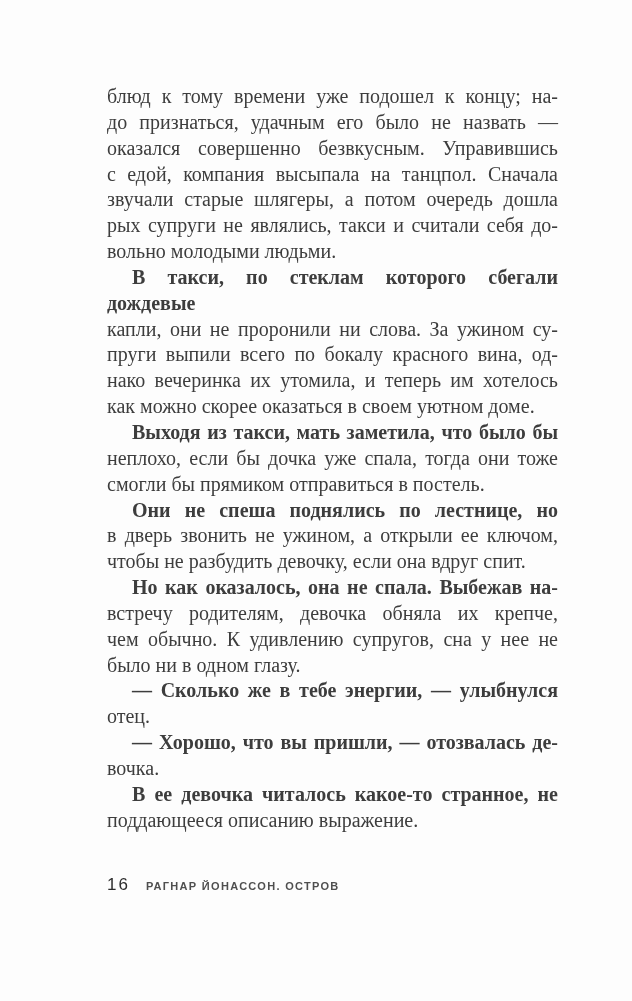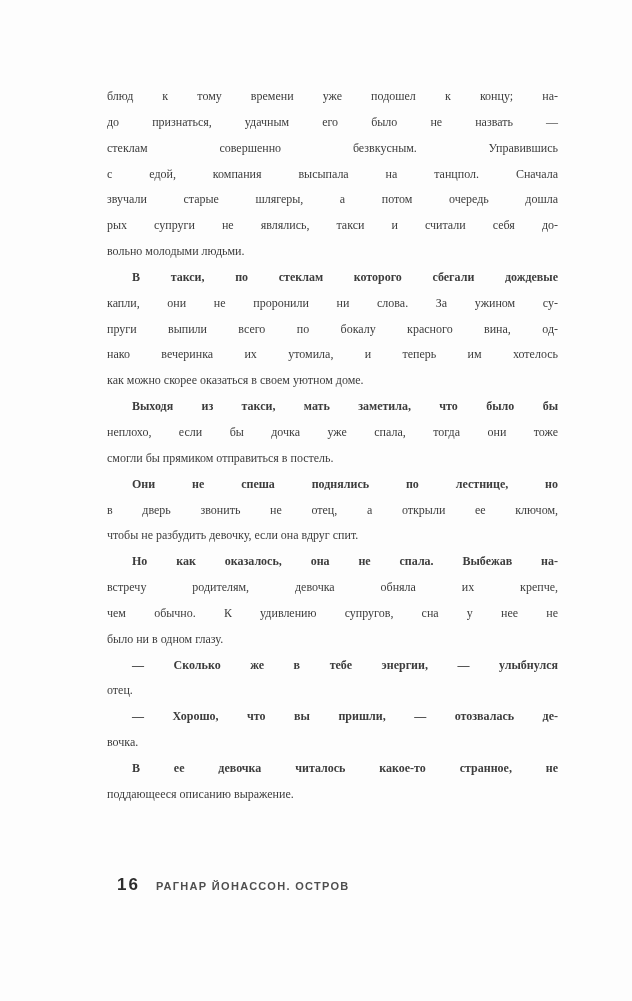--- a/index.html
+++ b/index.html
@@ -17,21 +17,21 @@
     position: relative;
     width: 632px;
     height: 1001px;
   }
   .text-block {
     position: absolute;
     left: 107px;
     top: 84px;
     width: 451px;
     color: var(--text-color, #3d3d3d);
-    font-size: 12px;
+    font-size: 20px;
     line-height: 25.85px;
   }
   .para { margin: 0; }
   .para.indent .line:first-child { text-indent: 25px; font-weight: bold; }
   .line {
     text-align: justify;
     text-align-last: justify;
     white-space: normal;
   }
   .line.last {
@@ -40,62 +40,61 @@
   .footer {
     position: absolute;
     left: 107px;
     top: 875px;
     display: flex;
     align-items: baseline;
     font-family: "Liberation Sans", sans-serif;
   }
   .page-number {
     font-size: 17px;
-    font-weight: 700;
+    font-weight: 400;
     letter-spacing: 2px;
     color: var(--footer-number-color, #2d2d2d);
-    margin-left: 10px;
   }
   .running-title {
     margin-left: 16px;
     font-size: 11px;
     font-weight: 700;
     letter-spacing: 1.3px;
     color: var(--footer-title-color, #4f4f4f);
   }
 </style>
 </head>
 <body>
 
 <div class="book-page">
   <div class="text-block">
       <div class="para">
         <div class="line">блюд к тому времени уже подошел к концу; на-</div>
         <div class="line">до признаться, удачным его было не назвать —</div>
-        <div class="line">стеклам совершенно безвкусным. Управившись</div>
+        <div class="line">оказался совершенно безвкусным. Управившись</div>
         <div class="line">с едой, компания высыпала на танцпол. Сначала</div>
         <div class="line">звучали старые шлягеры, а потом очередь дошла</div>
         <div class="line">рых супруги не являлись, такси и считали себя до-</div>
         <div class="line last">вольно молодыми людьми.</div>
       </div>
       <div class="para indent">
         <div class="line">В такси, по стеклам которого сбегали дождевые</div>
         <div class="line">капли, они не проронили ни слова. За ужином су-</div>
         <div class="line">пруги выпили всего по бокалу красного вина, од-</div>
         <div class="line">нако вечеринка их утомила, и теперь им хотелось</div>
         <div class="line last">как можно скорее оказаться в своем уютном доме.</div>
       </div>
       <div class="para indent">
         <div class="line">Выходя из такси, мать заметила, что было бы</div>
         <div class="line">неплохо, если бы дочка уже спала, тогда они тоже</div>
         <div class="line last">смогли бы прямиком отправиться в постель.</div>
       </div>
       <div class="para indent">
         <div class="line">Они не спеша поднялись по лестнице, но</div>
-        <div class="line">в дверь звонить не отец, а открыли ее ключом,</div>
+        <div class="line">в дверь звонить не ужином, а открыли ее ключом,</div>
         <div class="line last">чтобы не разбудить девочку, если она вдруг спит.</div>
       </div>
       <div class="para indent">
         <div class="line">Но как оказалось, она не спала. Выбежав на-</div>
         <div class="line">встречу родителям, девочка обняла их крепче,</div>
         <div class="line">чем обычно. К удивлению супругов, сна у нее не</div>
         <div class="line last">было ни в одном глазу.</div>
       </div>
       <div class="para indent">
         <div class="line">— Сколько же в тебе энергии, — улыбнулся</div>

